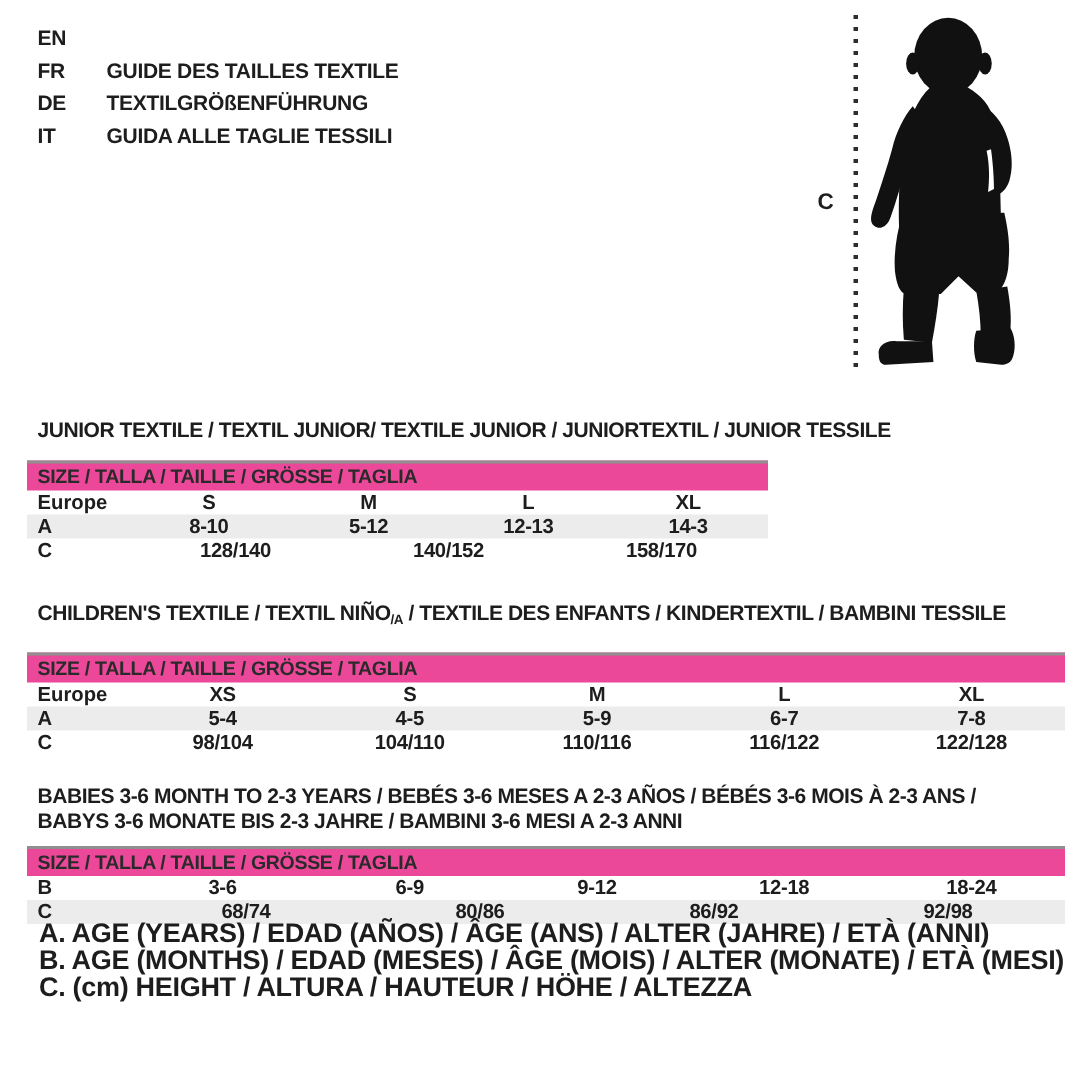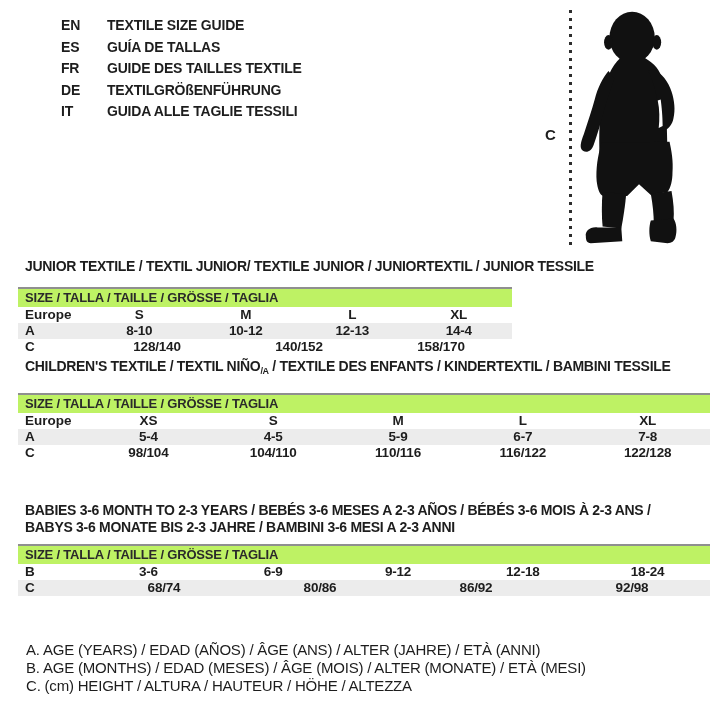--- a/index.html
+++ b/index.html
@@ -12,81 +12,76 @@
   }
   #canvas { position: relative; width: 720px; height: 720px; }
 
   
   .langs {
     position: absolute; left: 25px; top: 15px;
     font-size: 14px; font-weight: 700; line-height: 21.5px;
     letter-spacing: -0.2px; white-space: nowrap;
   }
   .lang-row { display: flex; }
-  .lang-code { display: inline-block; width: 46px; margin-left: 36px; }
+  .lang-code { display: inline-block; width: 46px; }
 
   
   .height-line {
     position: absolute; left: 569px; top: 10px; width: 3px; height: 240px;
     background: repeating-linear-gradient(to bottom, #2d2d2d 0 3px, transparent 3px 8px);
   }
   .height-label {
     position: absolute; left: 545px; top: 126px;
     font-size: 15px; font-weight: 700;
   }
   .silhouette { position: absolute; left: 576px; top: 8px; width: 128px; height: 243px; }
 
   
   .section { position: absolute; left: 18px; }
   #sec0 { top: 258px; width: 494px; }
-  #sec1 { top: 358px; width: 692px; }
+  #sec1 { top: 380px; width: 692px; }
   #sec2 { top: 502px; width: 692px; }
 
   .sec-title {
     font-size: 14px; font-weight: 700; letter-spacing: -0.3px;
-    line-height: 17px; padding-left: 7px; white-space: nowrap;
+    line-height: 17px; padding-left: 7px; white-space: nowrap; margin-top: 20px;
   }
   .sub-a { font-size: 9px; vertical-align: -3px; font-weight: 700; }
 
   #sec0 .size-table { margin-top: 12px; }
   #sec1 .size-table { margin-top: 13px; }
   #sec2 .size-table { margin-top: 8px; }
 
   .size-table { width: 100%; }
   .thead {
     height: 18px; line-height: 18px;
-    background: #bef264; border-top: 2px solid #8f8f8f;
+    background: #ec4899; border-top: 2px solid #8f8f8f;
     font-size: 13px; font-weight: 700; letter-spacing: -0.2px;
     padding-left: 7px; color: #2a2a2a;
   }
   .trow { display: flex; height: 16px; line-height: 20px; font-size: 13.5px; font-weight: 700; align-items: center; }
   .trow.shaded { background: #ececec; }
   .row-label { width: 68px; padding-left: 7px; box-sizing: border-box; }
   .cell { flex: 1; text-align: center; letter-spacing: -0.2px; }
 
   
   .legend {
-    position: absolute; left: 26px; top: 641px;
-    font-size: 15px; font-weight: 400; line-height: 18px;
+    position: absolute; left: 26px; top: 613px;
+    font-size: 18px; font-weight: 700; line-height: 18px;
     letter-spacing: -0.2px; white-space: nowrap;
   }
 </style>
 </head>
 <body>
 
 <div id="canvas">
 
   <div class="langs" id="languages">
       <div class="lang-row">
         <span class="lang-code">EN</span>
-        <span class="lang-label">TEXTILE SIZE GUIDE</span>
-      </div>
-      <div class="lang-row">
-        <span class="lang-code">ES</span>
-        <span class="lang-label">GUÍA DE TALLAS</span>
       </div>
       <div class="lang-row">
         <span class="lang-code">FR</span>
         <span class="lang-label">GUIDE DES TAILLES TEXTILE</span>
       </div>
       <div class="lang-row">
         <span class="lang-code">DE</span>
         <span class="lang-label">TEXTILGRÖßENFÜHRUNG</span>
       </div>
       <div class="lang-row">
@@ -133,23 +128,23 @@
         <div class="trow">
           <div class="row-label">Europe</div>
           <div class="cell">S</div>
           <div class="cell">M</div>
           <div class="cell">L</div>
           <div class="cell">XL</div>
         </div>
         <div class="trow shaded">
           <div class="row-label">A</div>
           <div class="cell">8-10</div>
-          <div class="cell">10-12</div>
+          <div class="cell">5-12</div>
           <div class="cell">12-13</div>
-          <div class="cell">14-4</div>
+          <div class="cell">14-3</div>
         </div>
         <div class="trow">
           <div class="row-label">C</div>
           <div class="cell">128/140</div>
           <div class="cell">140/152</div>
           <div class="cell">158/170</div>
         </div>
       </div>
     </div>
   <div class="section" id="sec1">

